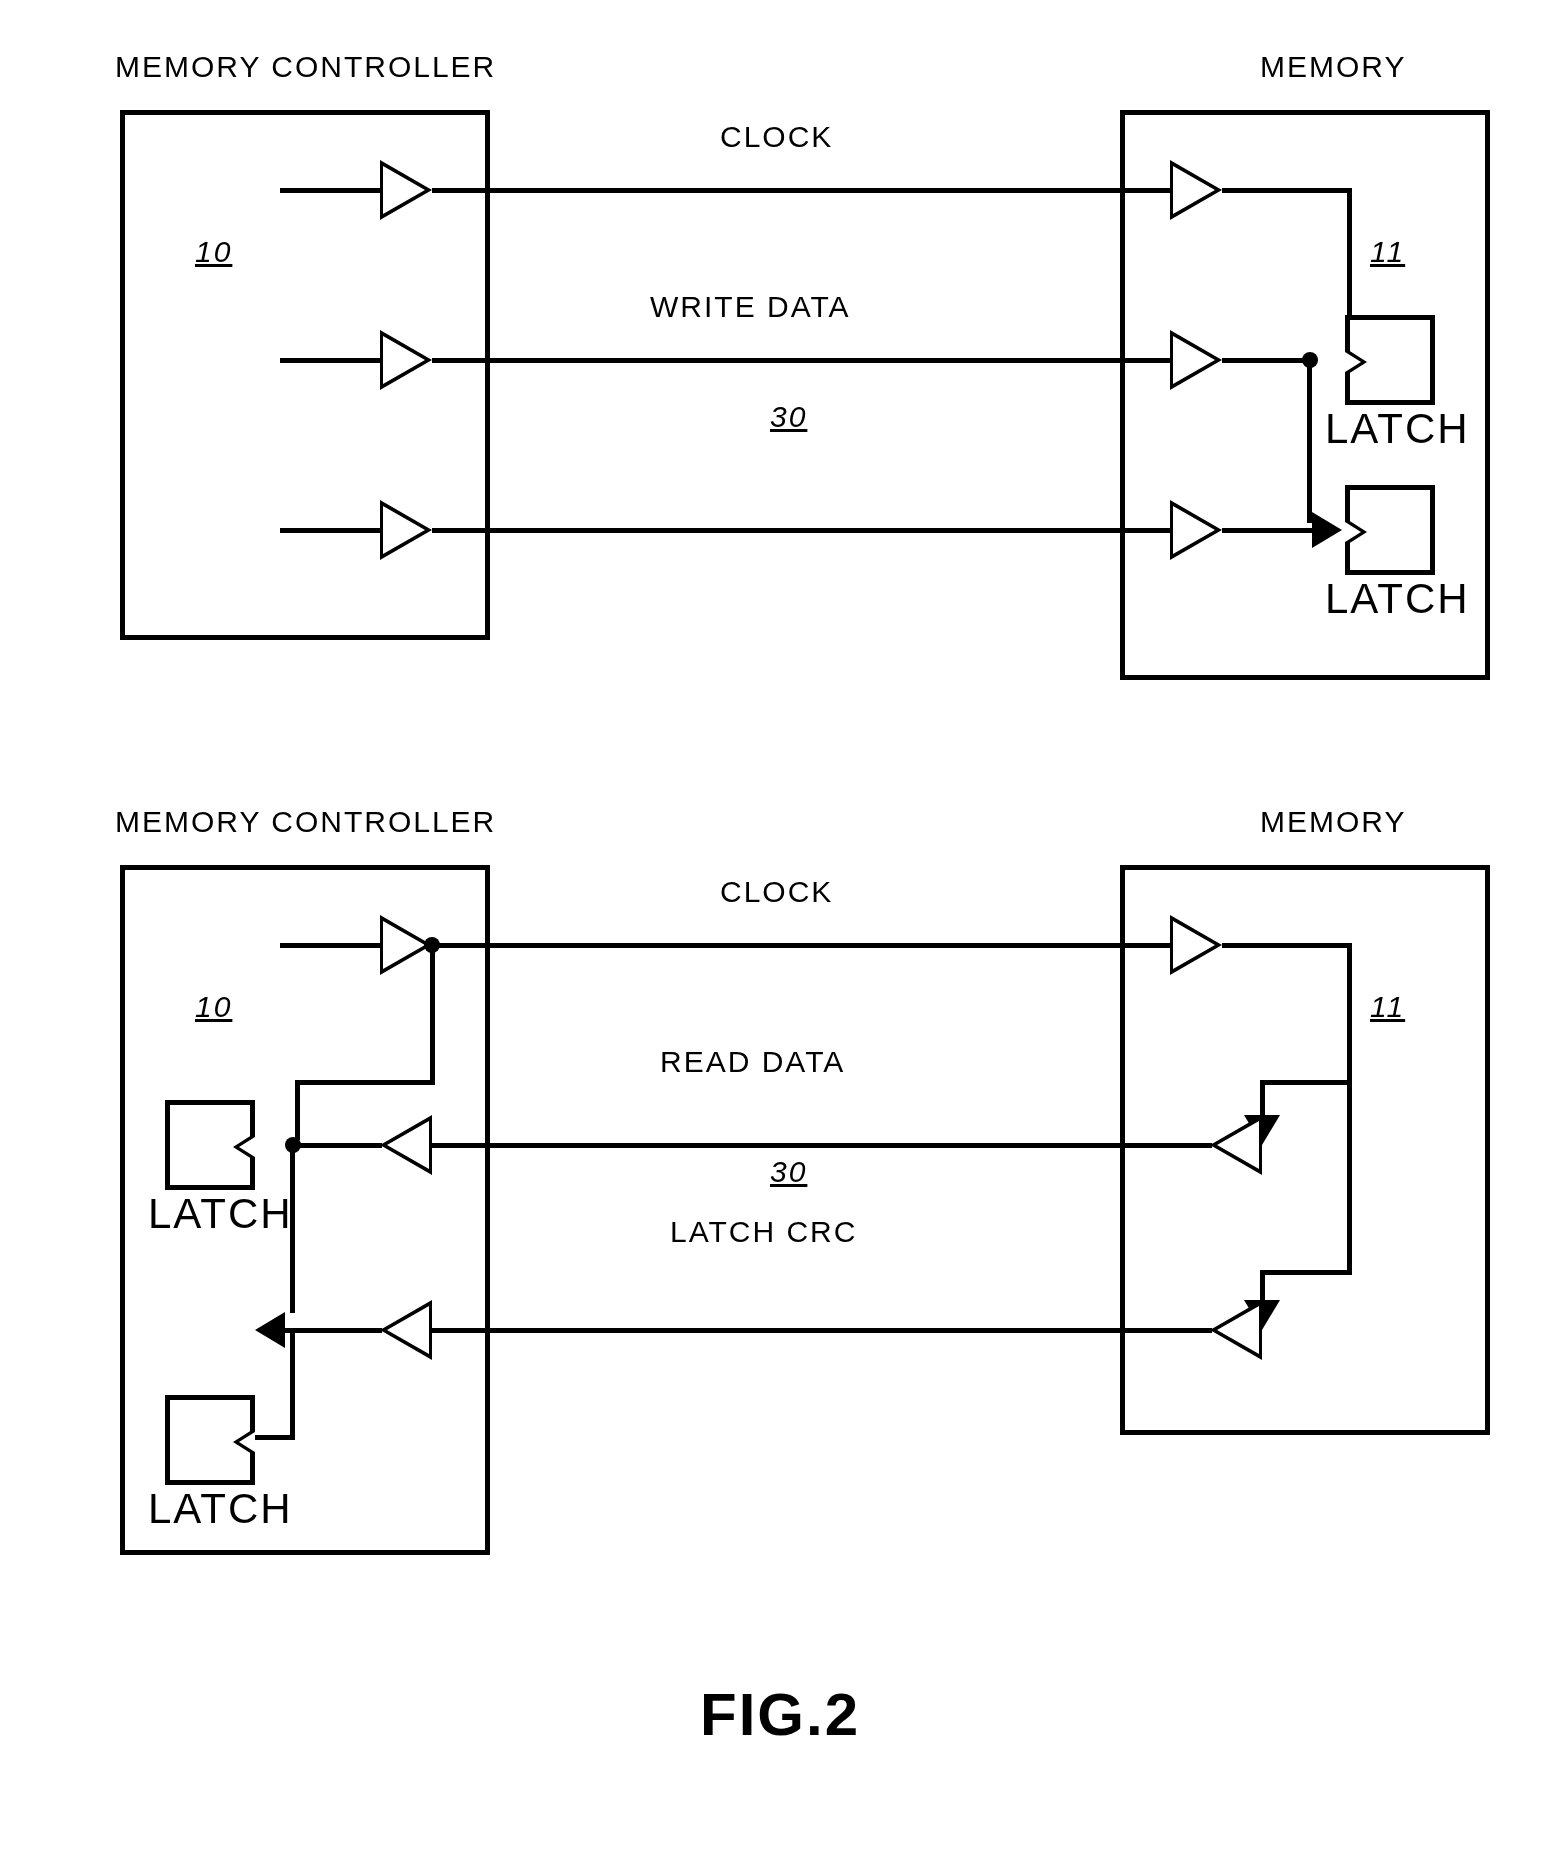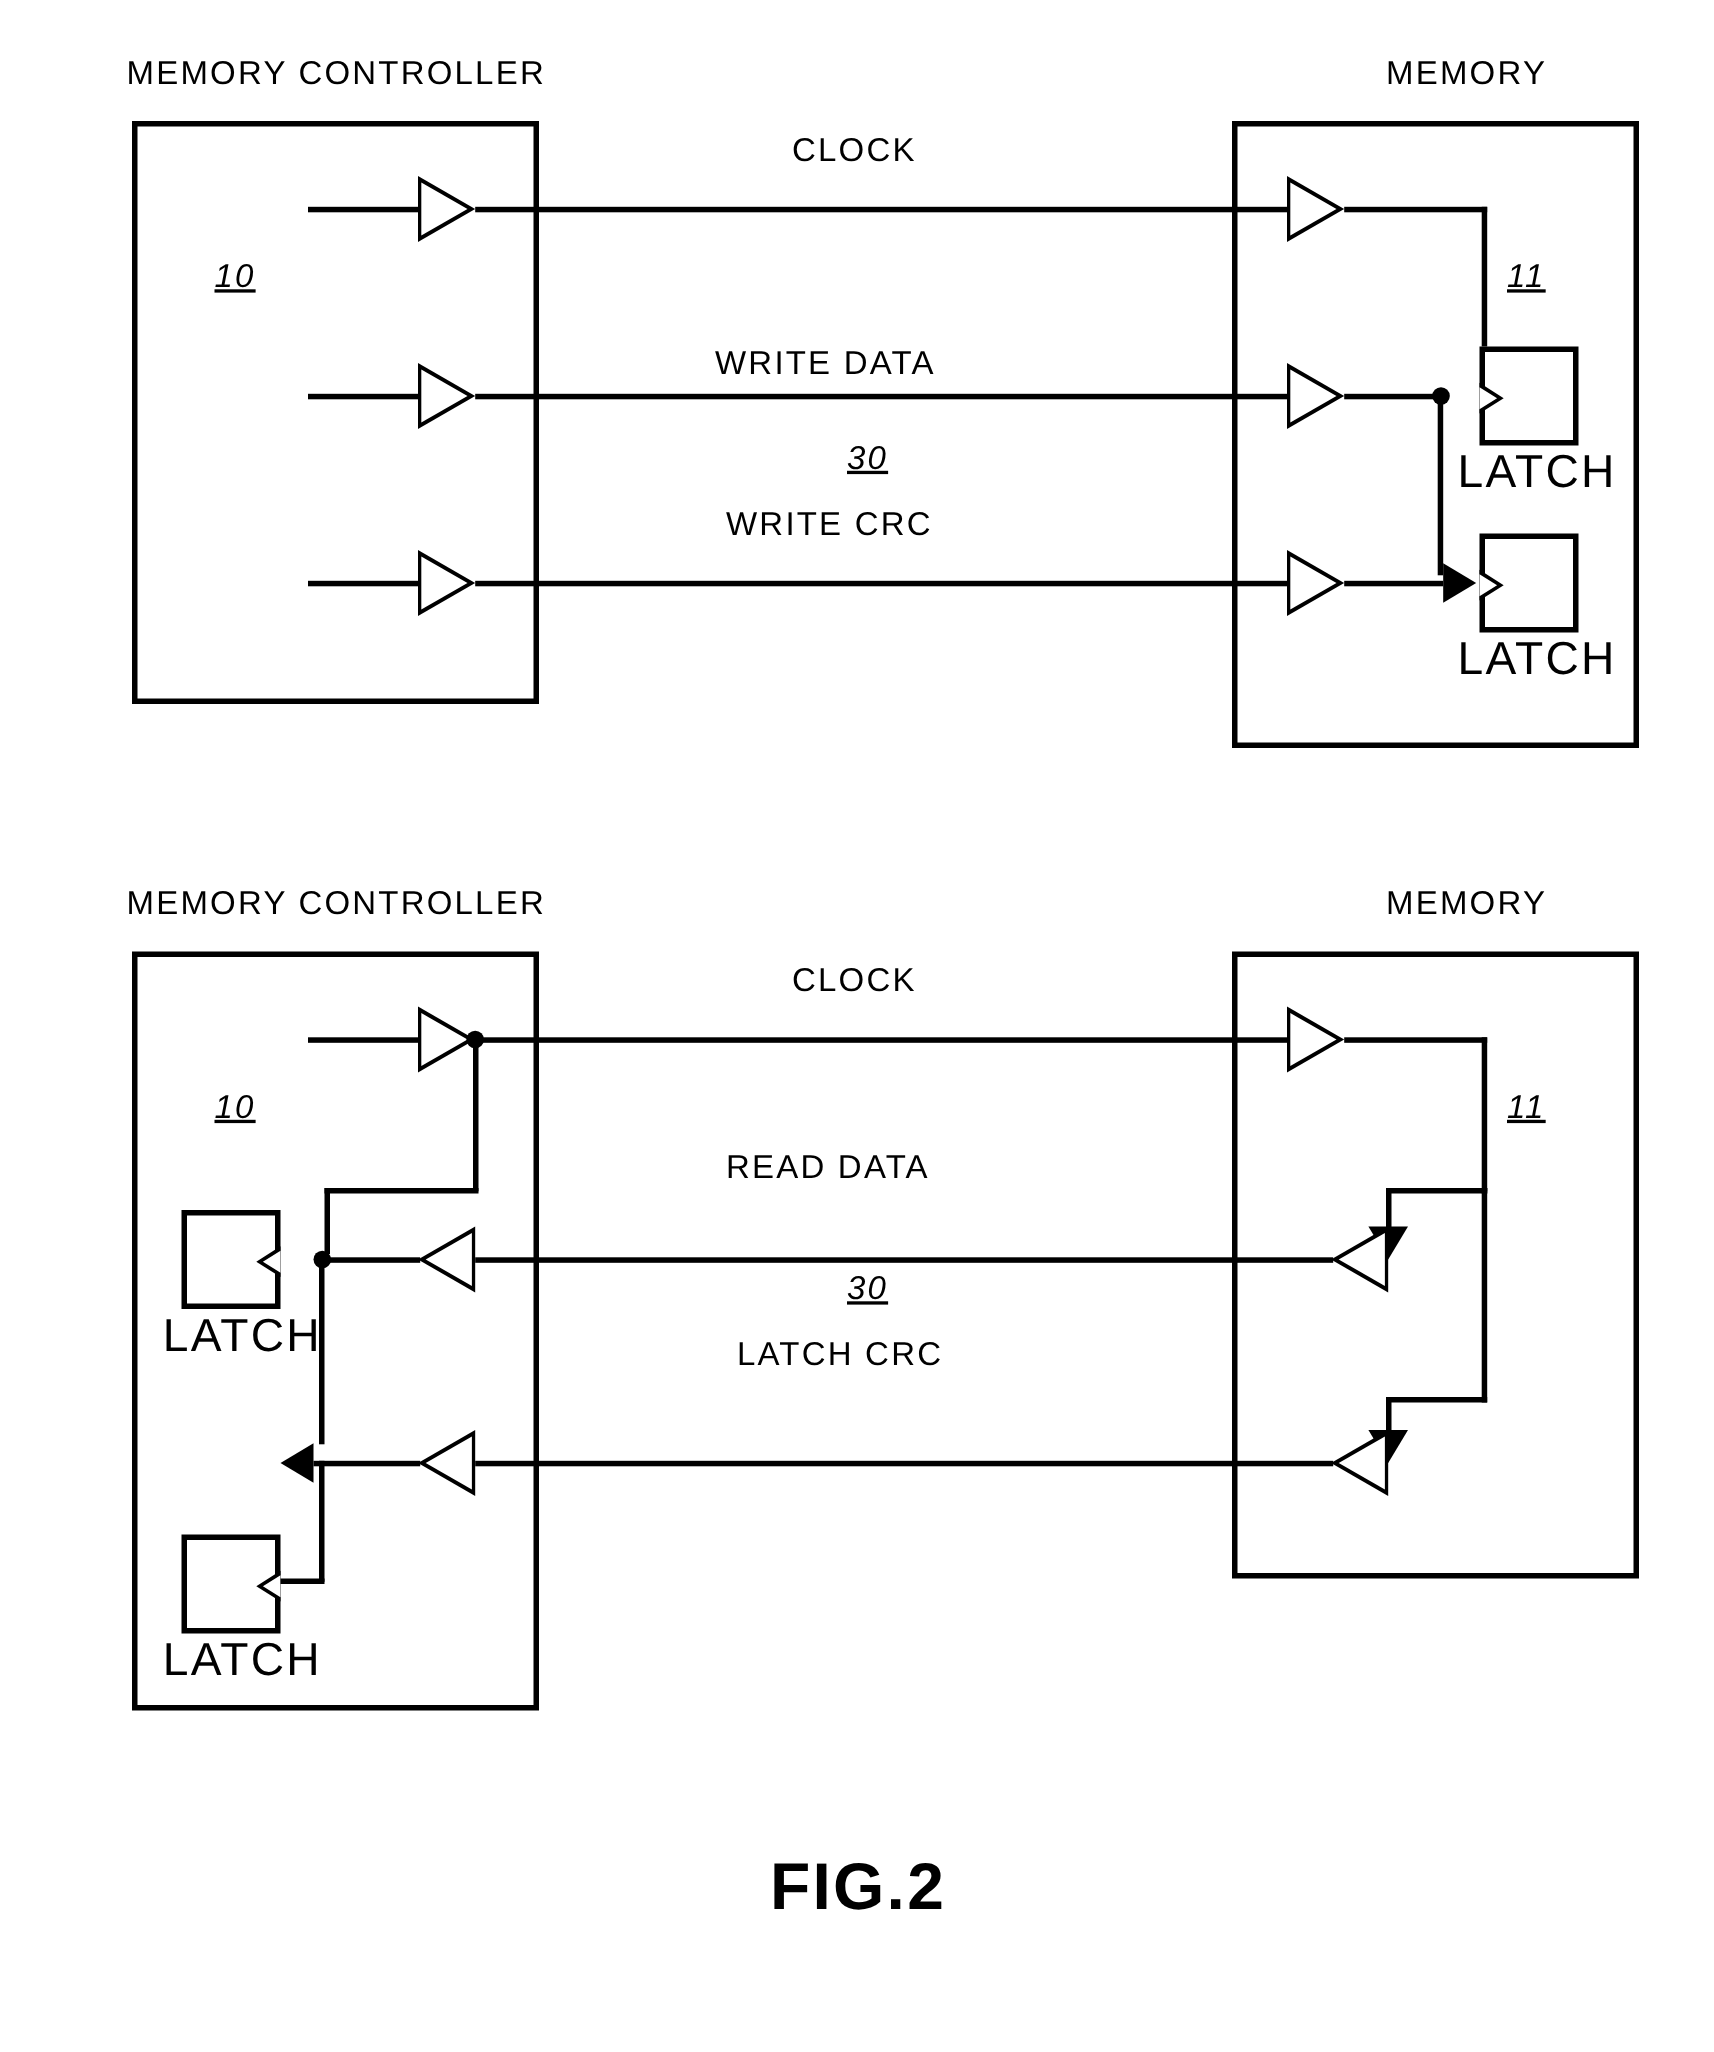--- a/index.html
+++ b/index.html
@@ -127,23 +127,22 @@
   <div class="txt" style="left:75px; top:10px;">MEMORY CONTROLLER</div>
   <div class="txt" style="left:1220px; top:10px;">MEMORY</div>
 
   <div class="box" style="left:80px; top:70px; width:360px; height:520px;"></div>
   <div class="box" style="left:1080px; top:70px; width:360px; height:560px;"></div>
 
   <div class="txt underline" style="left:155px; top:195px;">10</div>
   <div class="txt underline" style="left:1330px; top:195px;">11</div>
 
   <div class="txt" style="left:680px; top:80px;">CLOCK</div>
-  <div class="txt" style="left:610px; top:250px;margin-top:24px;">WRITE DATA</div>
+  <div class="txt" style="left:610px; top:250px;">WRITE DATA</div>
   <div class="txt underline" style="left:730px; top:360px;">30</div>
-  <div class="txt" style="left:620px; top:420px;">WRITE CRC</div>
 
   <div class="line hline" style="left:240px; top:148px; width:100px;"></div>
   <div class="buf" style="left:340px; top:120px;"></div>
   <div class="line hline" style="left:392px; top:148px; width:740px;"></div>
   <div class="buf" style="left:1130px; top:120px;"></div>
   <div class="line hline" style="left:1182px; top:148px; width:130px;"></div>
   <div class="line vline" style="left:1307px; top:148px; height:170px;"></div>
 
   <div class="line hline" style="left:240px; top:318px; width:100px;"></div>
   <div class="buf" style="left:340px; top:290px;"></div>

